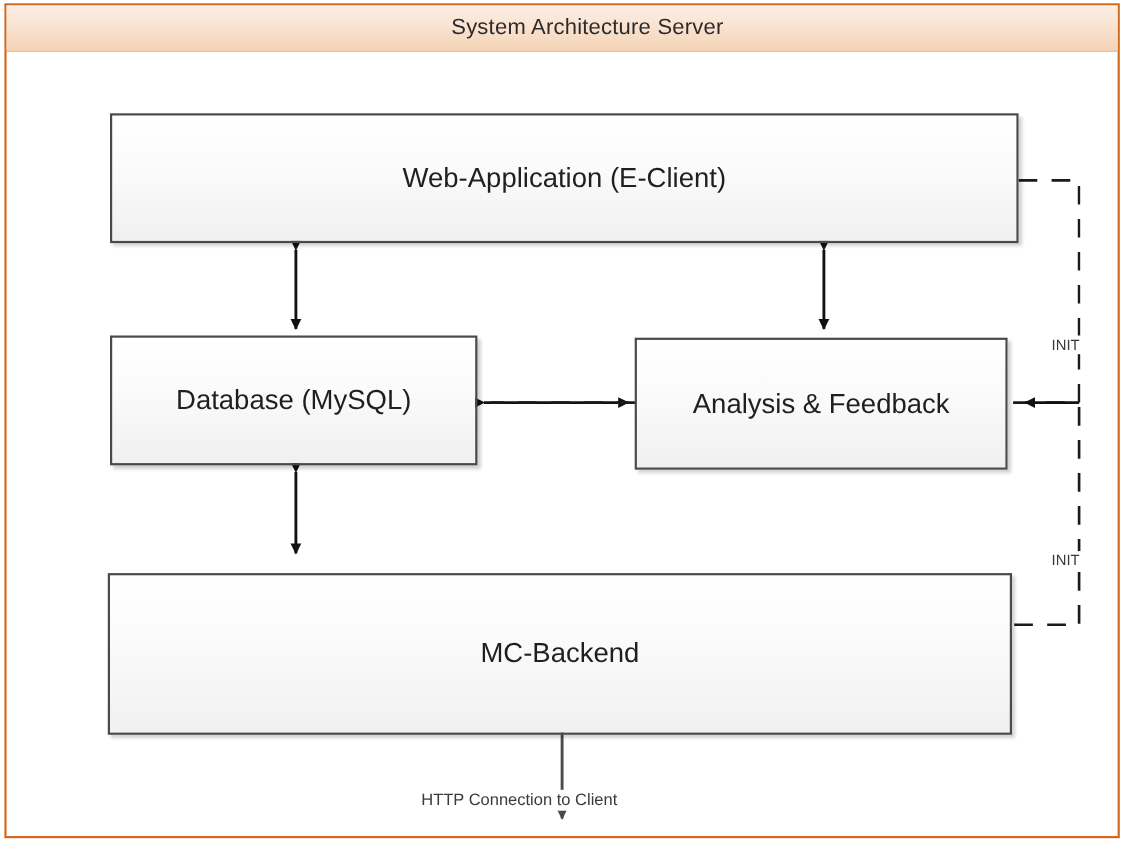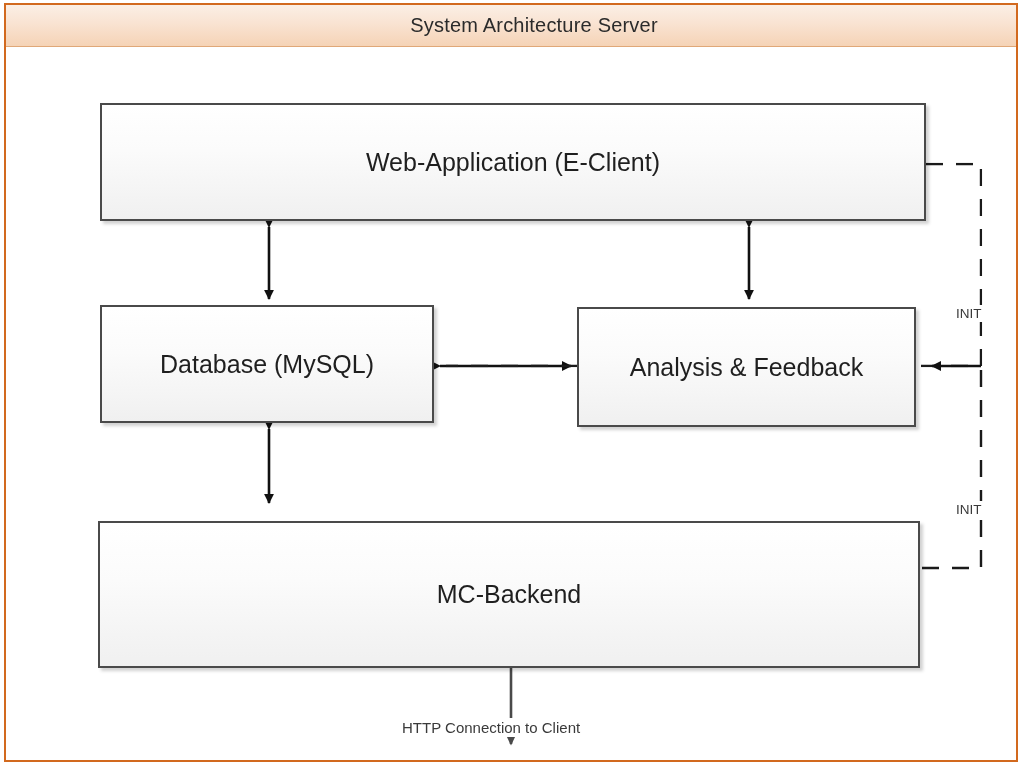--- a/index.html
+++ b/index.html
@@ -91,21 +91,21 @@
     color: #3a3a3a;
     font-family: "Liberation Sans", sans-serif;
     white-space: nowrap;
     background: #ffffff;
     padding: 1px 3px;
     margin-top: 45px;
   }
   #init-label-top    { left: 947px; top: 205px; }
   #init-label-bottom { left: 947px; top: 401px; }
   #http-label {
-    left: 390px; top: 618px;
+    left: 371px; top: 618px;
     font-size: 15px;
     padding: 1px 6px;
   }
 </style>
 </head>
 <body>
 
 <div id="frame">
 
   <div id="title-bar">

